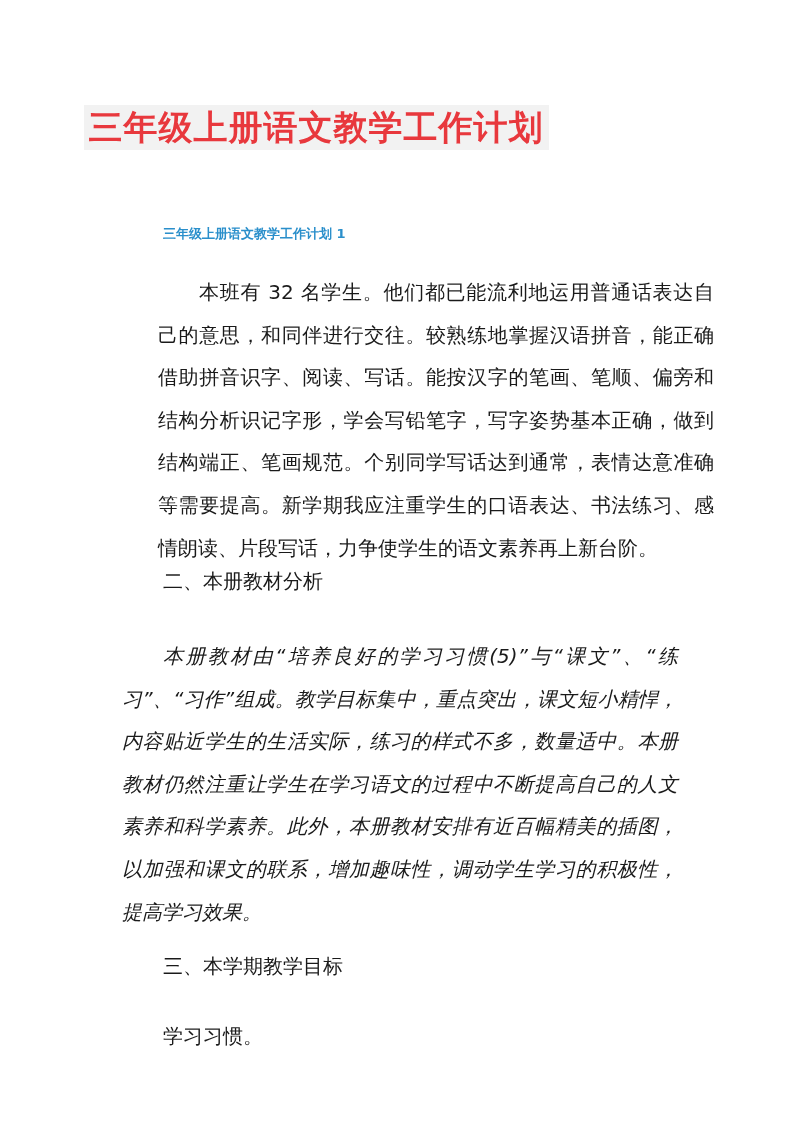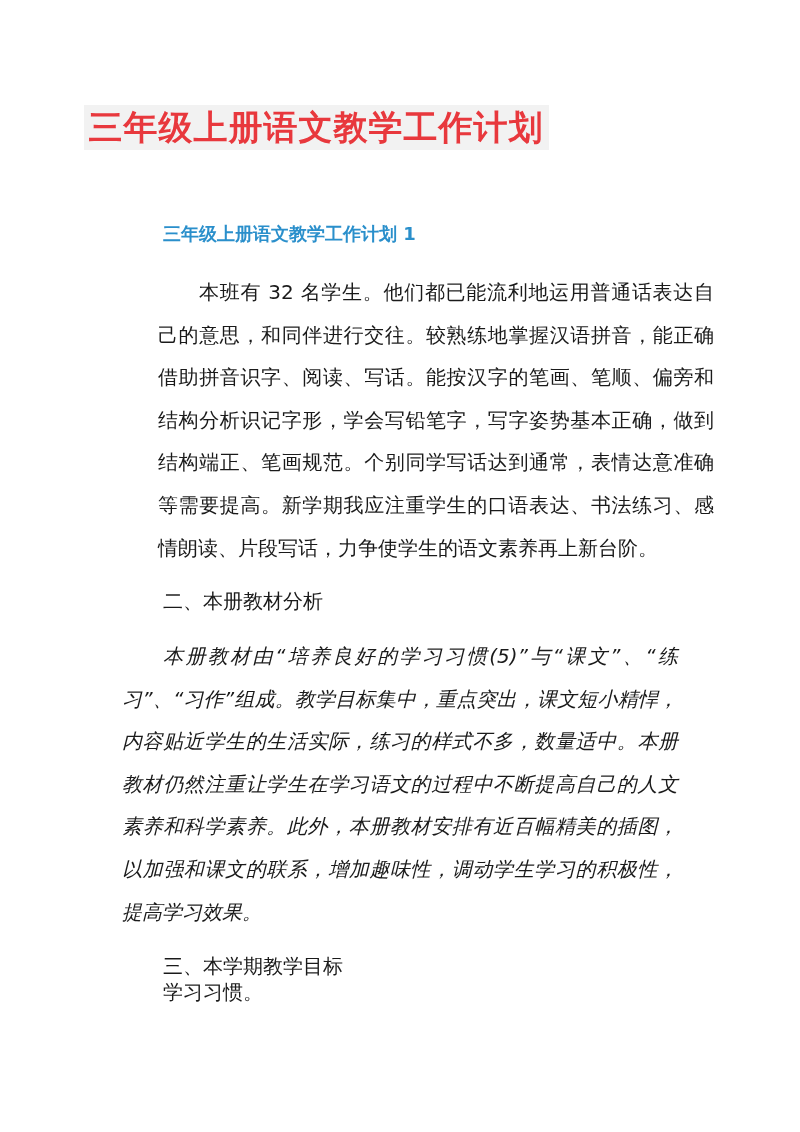--- a/index.html
+++ b/index.html
@@ -38,21 +38,21 @@
     height: 45px;
     padding: 0 5px;
     letter-spacing: 1px;
   }
   .subtitle {
     position: absolute;
     top: 222px;
     left: 163px;
     color: #2a8fcb;
     font-weight: bold;
-    font-size: 18px;
+    font-size: 13px;
     line-height: 24px;
   }
   .para {
     position: absolute;
     left: 122px;
     width: 556px;
     font-size: 20px;
     line-height: 42.6px;
     text-align: justify;
     color: #1a1a1a;
@@ -72,21 +72,21 @@
 <div class="page">
 
   <div class="title-wrap">
     <span class="title">三年级上册语文教学工作计划</span>
   </div>
 
   <div class="subtitle">三年级上册语文教学工作计划 1</div>
 
   <div class="para indent" style="top: 271px; margin-left: 36px;">本班有 32 名学生。他们都已能流利地运用普通话表达自己的意思，和同伴进行交往。较熟练地掌握汉语拼音，能正确借助拼音识字、阅读、写话。能按汉字的笔画、笔顺、偏旁和结构分析识记字形，学会写铅笔字，写字姿势基本正确，做到结构端正、笔画规范。个别同学写话达到通常，表情达意准确等需要提高。新学期我应注重学生的口语表达、书法练习、感情朗读、片段写话，力争使学生的语文素养再上新台阶。</div>
 
-  <div class="heading-line" style="top: 587px;">二、本册教材分析</div>
+  <div class="heading-line" style="top: 567px;">二、本册教材分析</div>
 
   <div class="para indent" style="top: 635px; font-style: italic;">本册教材由“培养良好的学习习惯(5)”与“课文”、“练习”、“习作”组成。教学目标集中，重点突出，课文短小精悍，内容贴近学生的生活实际，练习的样式不多，数量适中。本册教材仍然注重让学生在学习语文的过程中不断提高自己的人文素养和科学素养。此外，本册教材安排有近百幅精美的插图，以加强和课文的联系，增加趣味性，调动学生学习的积极性，提高学习效果。</div>
 
   <div class="heading-line" style="top: 954px; font-family: Liberation Mono, monospace;">三、本学期教学目标</div>
 
-  <div class="heading-line" style="top: 978px;">学习习惯。</div>
+  <div class="heading-line" style="top: 1022px;">学习习惯。</div>
 
 </div>
 
 </body></html>

